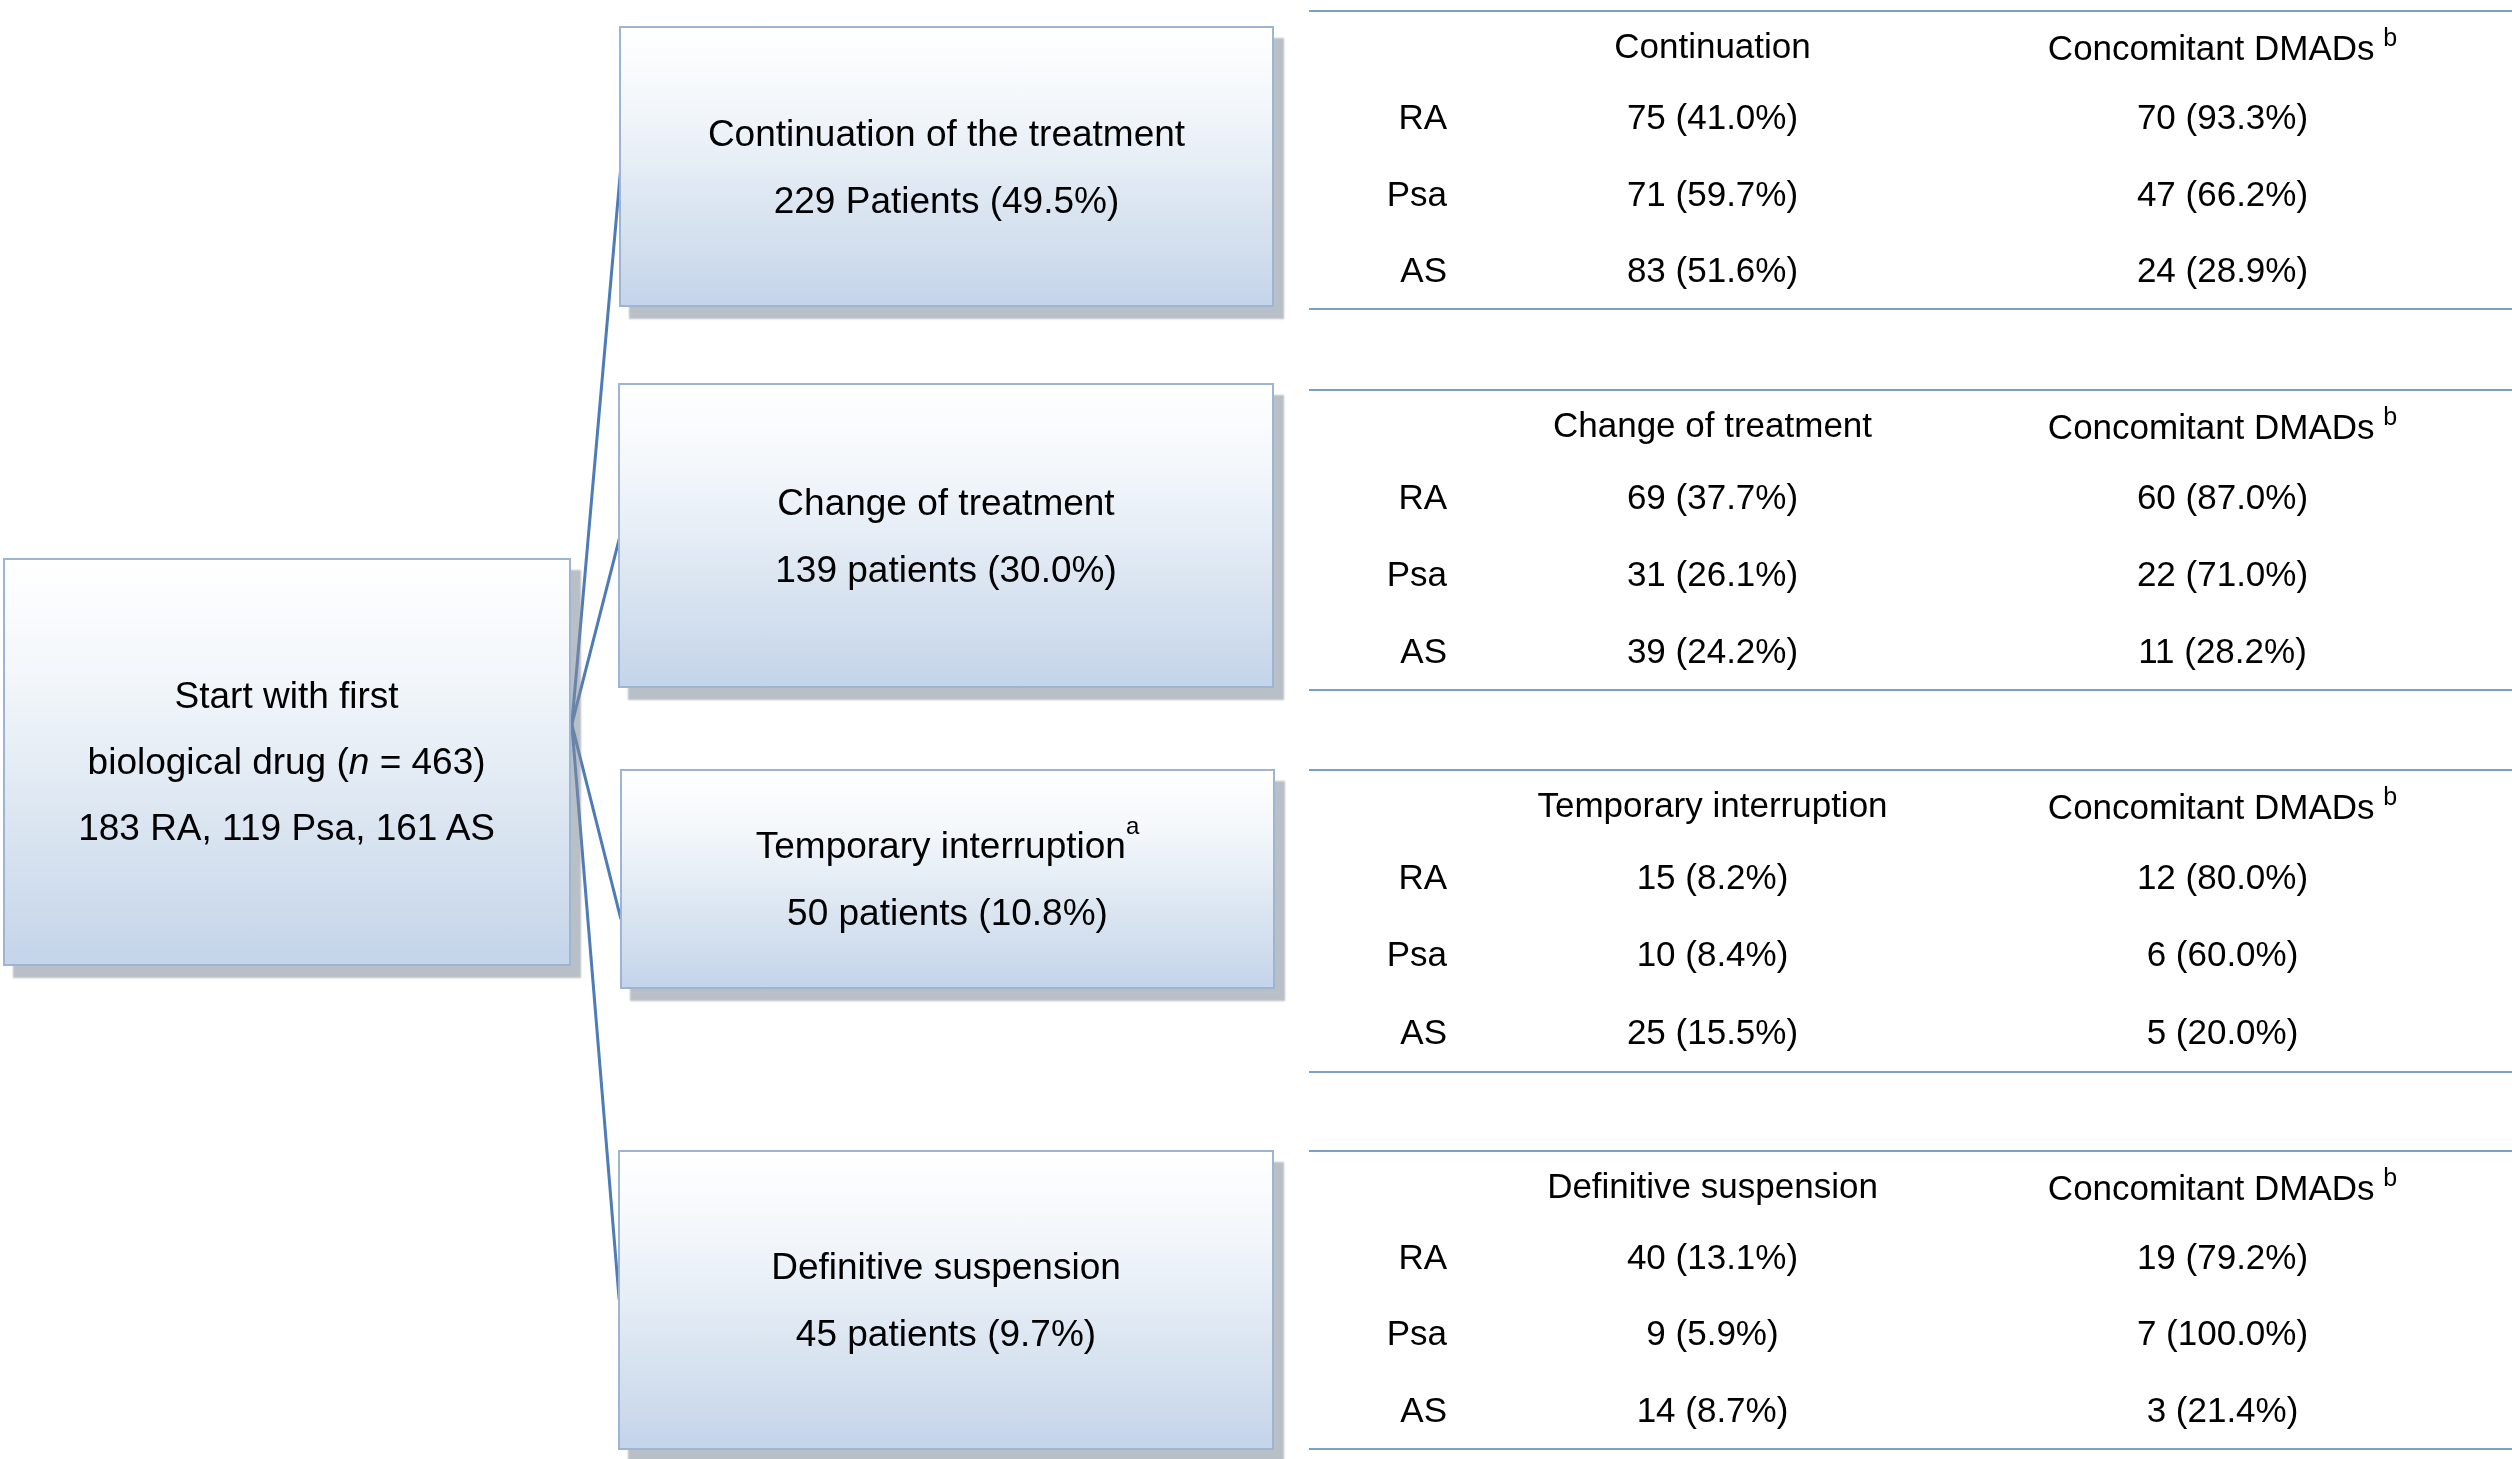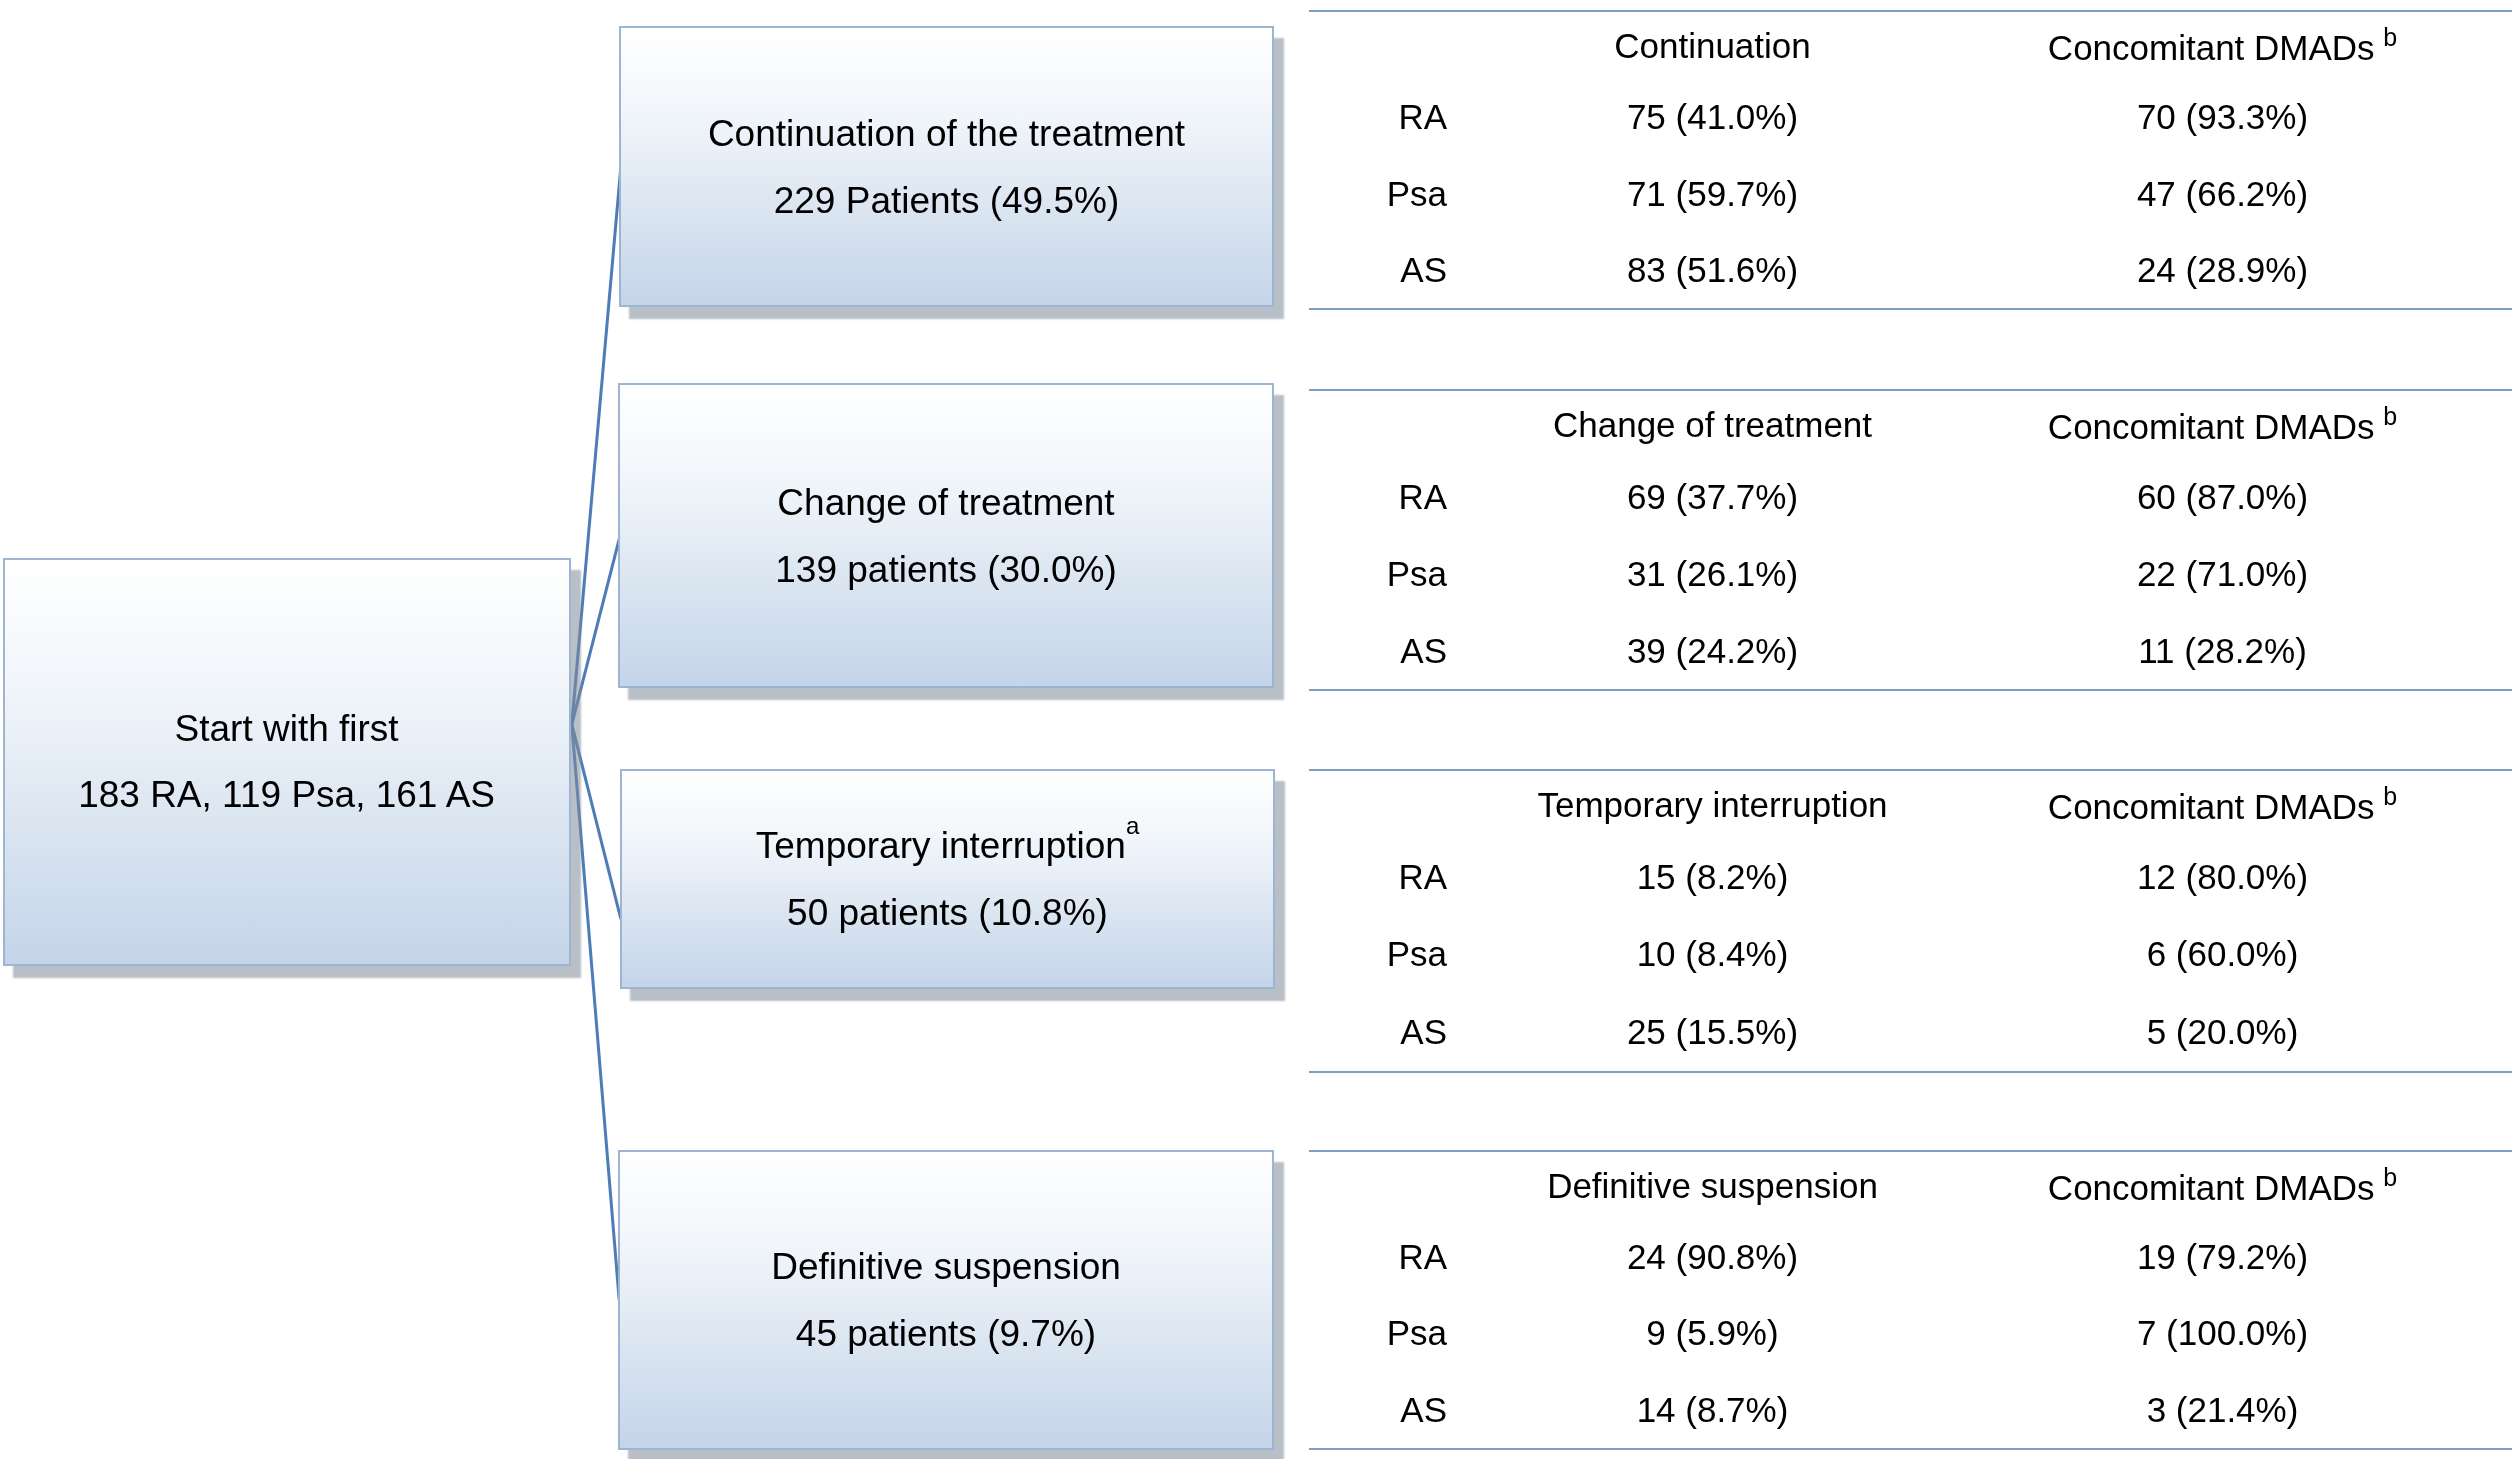--- a/index.html
+++ b/index.html
@@ -46,20 +46,21 @@
 
   <svg class="connectors" viewBox="0 0 2917 1695" xmlns="http://www.w3.org/2000/svg">
     <line x1="664" y1="841" x2="721" y2="193" stroke="#4e7cb7" stroke-width="3.5"></line>
     <line x1="664" y1="841" x2="720" y2="622" stroke="#4e7cb7" stroke-width="3.5"></line>
     <line x1="664" y1="841" x2="721" y2="1067" stroke="#4e7cb7" stroke-width="3.5"></line>
     <line x1="664" y1="841" x2="719" y2="1509" stroke="#4e7cb7" stroke-width="3.5"></line>
   </svg>
 
   <div class="node root-box" style="left:2.6px;top:558px;width:568px;height:408px;">
     <div class="bl">Start with first</div>
+    <div class="bl"><span>biological drug (</span><i>n</i><span> = 463)</span></div>
     <div class="bl">183 RA, 119 Psa, 161 AS</div>
   </div>
 
   <div class="node" style="left:619px;top:26px;width:655px;height:281px;">
     <div class="bl"><span>Continuation of the treatment</span><sup class="box-sup"></sup></div>
     <div class="bl">229 Patients (49.5%)</div>
   </div>
 
   <div class="node" style="left:618px;top:383px;width:656px;height:305px;">
     <div class="bl"><span>Change of treatment</span><sup class="box-sup"></sup></div>
@@ -146,21 +147,21 @@
   </div>
 
   <div class="tbl" style="top:1150px;height:300px;">
     <div class="tr">
       <div class="td lab"></div>
       <div class="td c">Definitive suspension</div>
       <div class="td c"><span>Concomitant DMADs</span><span class="sp"></span><sup class="hdr-sup">b</sup></div>
     </div>
     <div class="tr">
       <div class="td lab">RA</div>
-      <div class="td c">24 (90.8%)</div>
+      <div class="td c">40 (13.1%)</div>
       <div class="td c">19 (79.2%)</div>
     </div>
     <div class="tr">
       <div class="td lab">Psa</div>
       <div class="td c">9 (5.9%)</div>
       <div class="td c">7 (100.0%)</div>
     </div>
     <div class="tr">
       <div class="td lab">AS</div>
       <div class="td c">14 (8.7%)</div>

